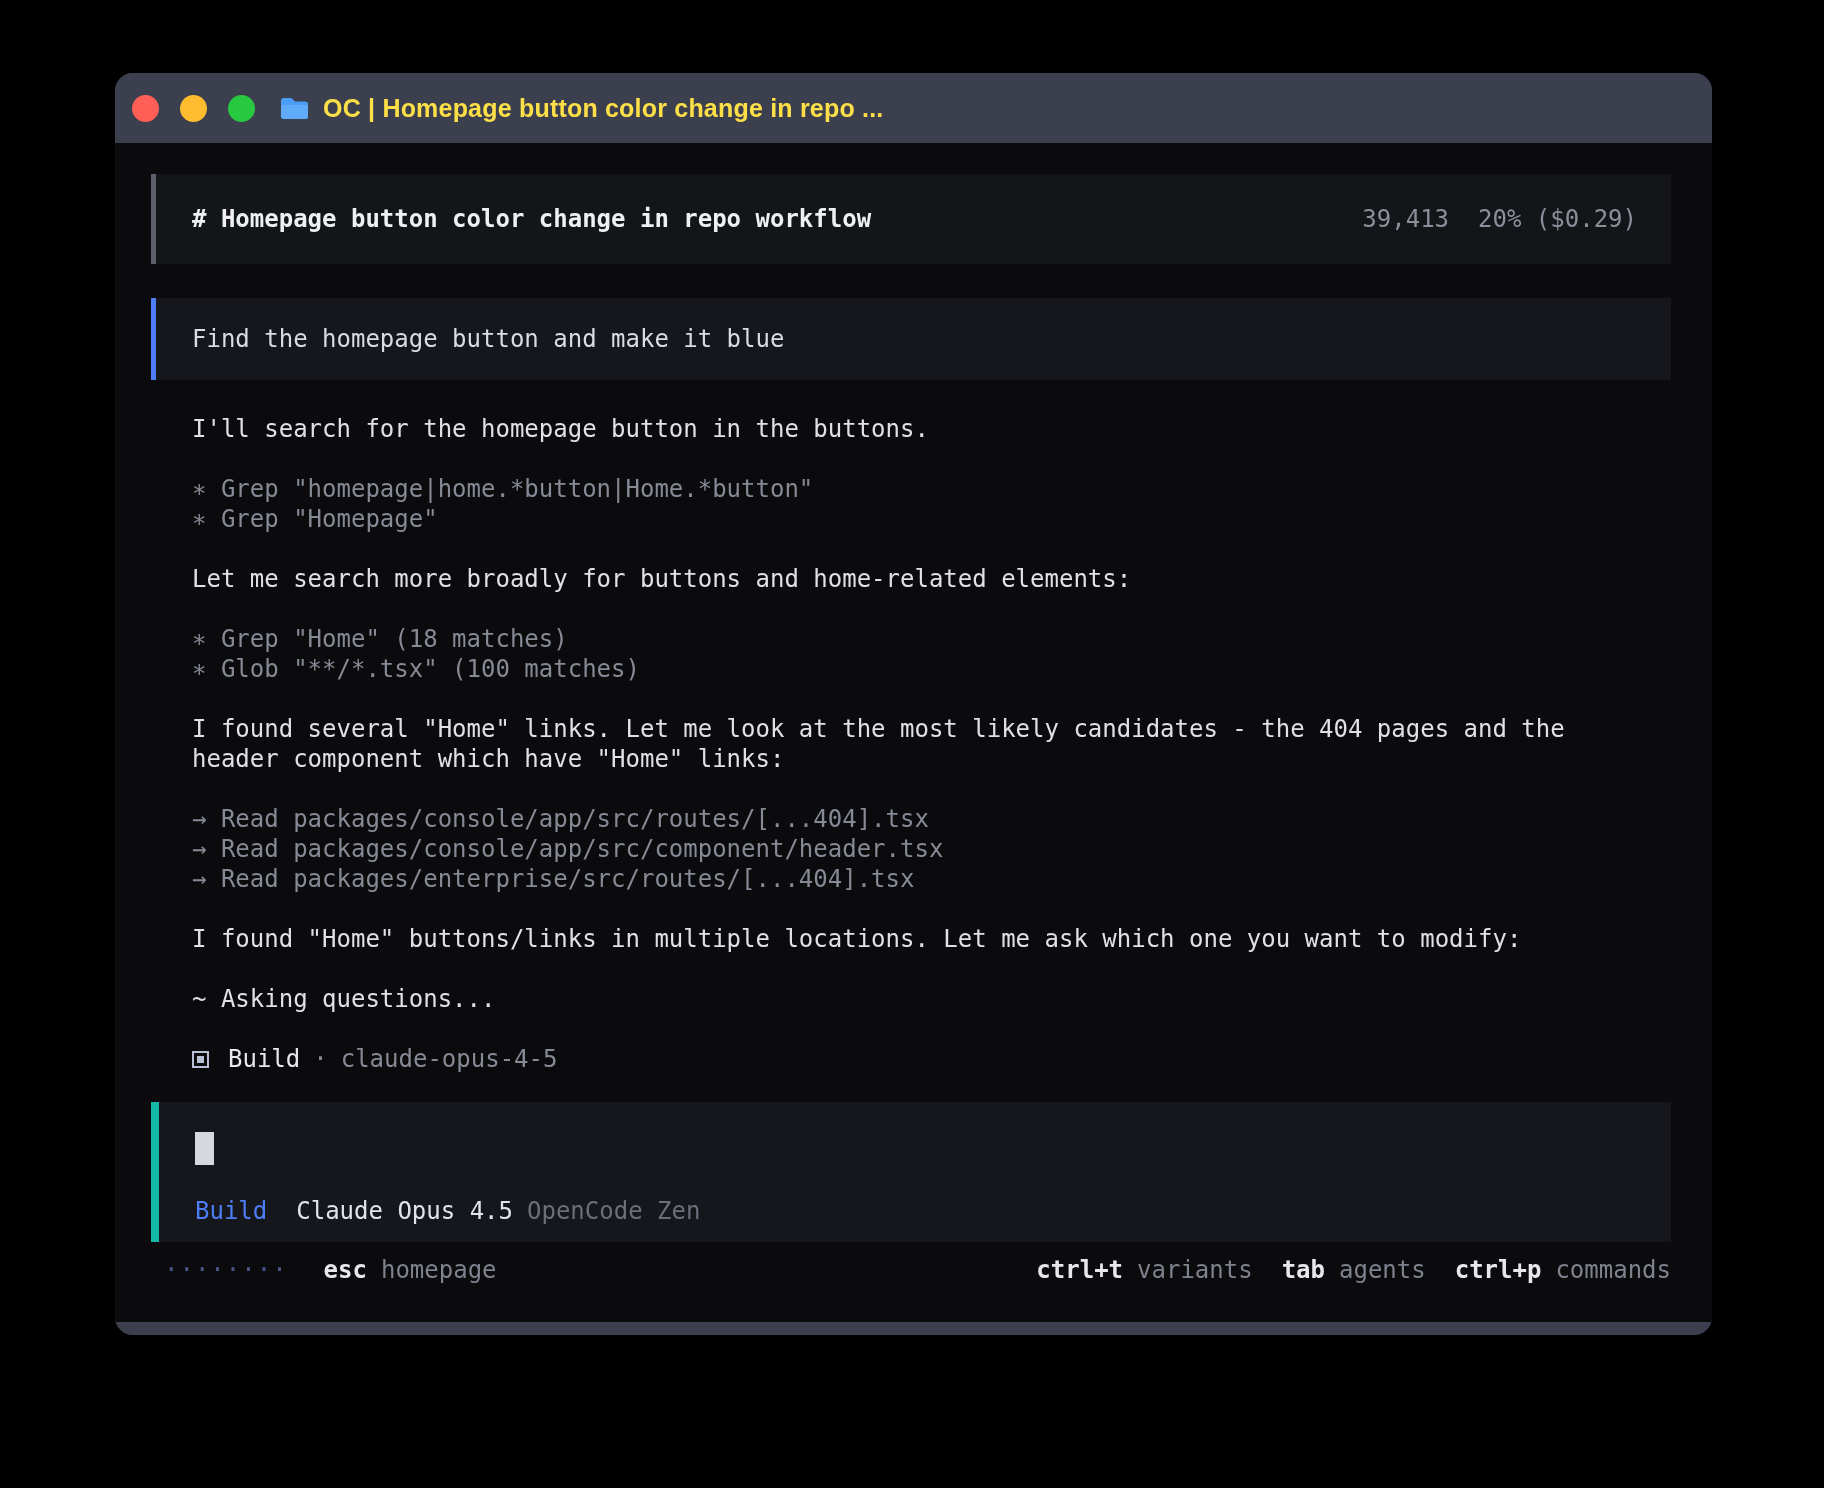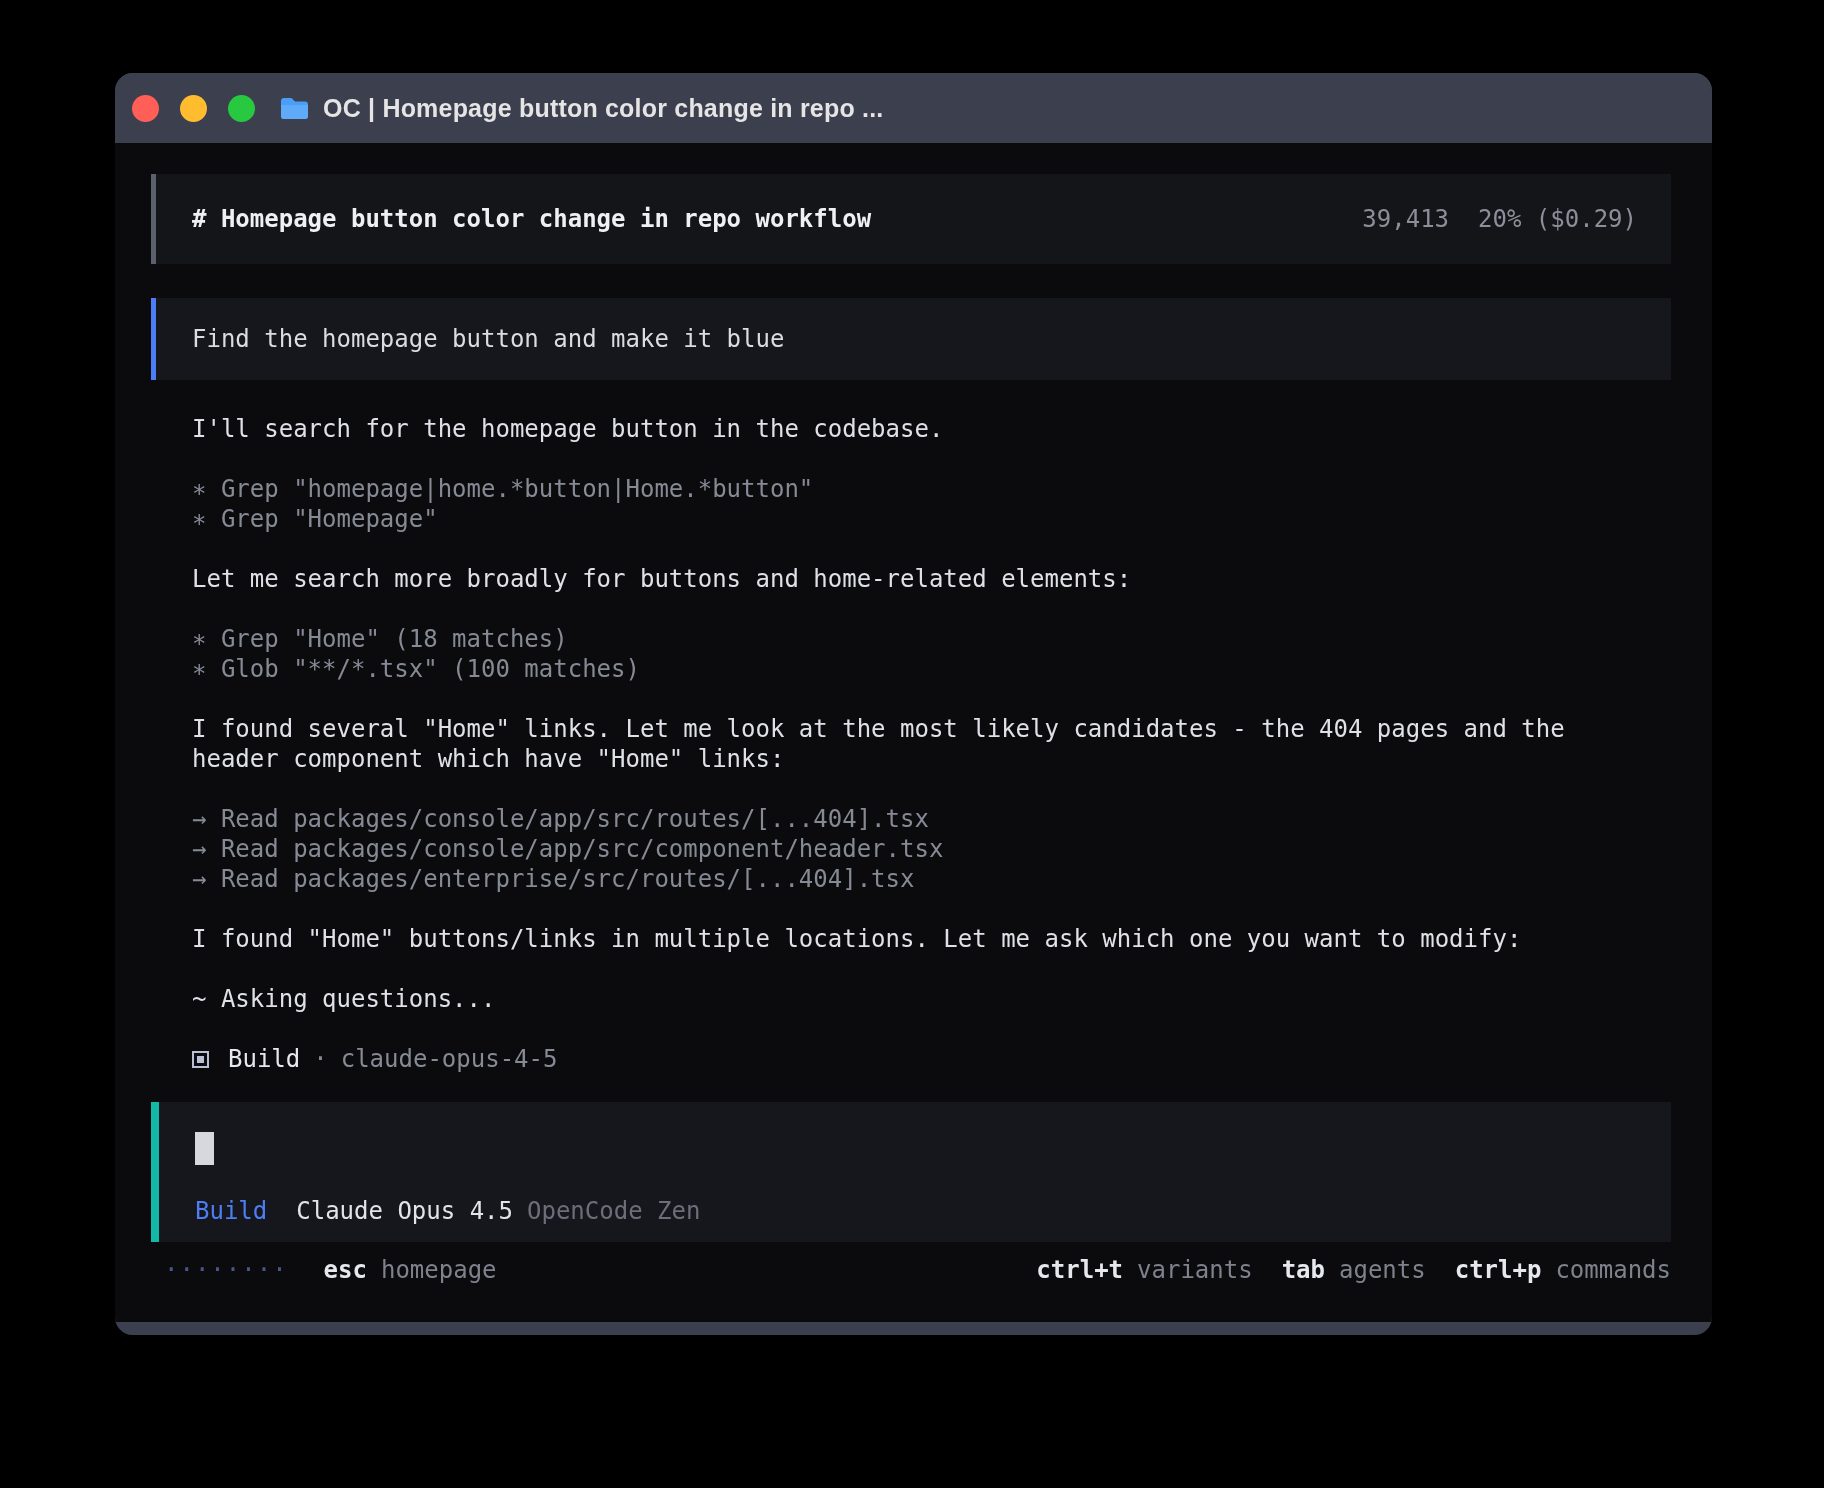--- a/index.html
+++ b/index.html
@@ -12,21 +12,21 @@
             box-shadow:0 30px 90px rgba(0,0,0,.85); }
 
   
   .titlebar { flex:0 0 70px; background:#3c3f4e; display:flex; align-items:center;
               padding:0 24px 0 17px; }
   .traffic { display:flex; gap:21px; align-items:center; }
   .tl { width:27px; height:27px; border-radius:50%; }
   .tl.red{background:#ff5f57} .tl.yellow{background:#febc2e} .tl.green{background:#28c840}
   .folder { margin-left:24px; display:flex; align-items:center; }
   .title-text { margin-left:13px; font-family:"Liberation Sans", sans-serif;
-                font-weight:700; font-size:25px; color:#e5e5e5; letter-spacing:.2px; }
+                font-weight:700; font-size:25px; color:#fde047; letter-spacing:.2px; }
 
   
   .main { flex:1; background:#0b0b0e; display:flex; flex-direction:column; min-height:0; }
   .term { flex:1; min-height:0; overflow:hidden; padding:31px 41px 0 36px;
           font-size:24px; line-height:30px; color:#dfe1e7; }
 
   .session-header { height:90px; background:#141519; border-left:5px solid #5c606c;
                     display:flex; align-items:center; justify-content:space-between;
                     padding:0 34px 0 36px; margin-bottom:34px; }
   .sh-title { font-weight:700; color:#eef0f4; }
@@ -95,21 +95,21 @@
 
         <div class="session-header">
           <span class="sh-title"># Homepage button color change in repo workflow</span>
           <span class="sh-stats"><span>39,413</span><span class="sh-usage">20% ($0.29)</span></span>
         </div>
 
         <div class="user-msg">
           <span>Find the homepage button and make it blue</span>
         </div>
 
-        <div class="para">I'll search for the homepage button in the codebase.</div>
+        <div class="para">I'll search for the homepage button in the buttons.</div>
 
         <div class="tool-group">
           <div class="tool-line">∗ Grep "homepage|home.*button|Home.*button"</div>
           <div class="tool-line">∗ Grep "Homepage"</div>
         </div>
 
         <div class="para">Let me search more broadly for buttons and home-related elements:</div>
 
         <div class="tool-group">
           <div class="tool-line">∗ Grep "Home" (18 matches)</div>

